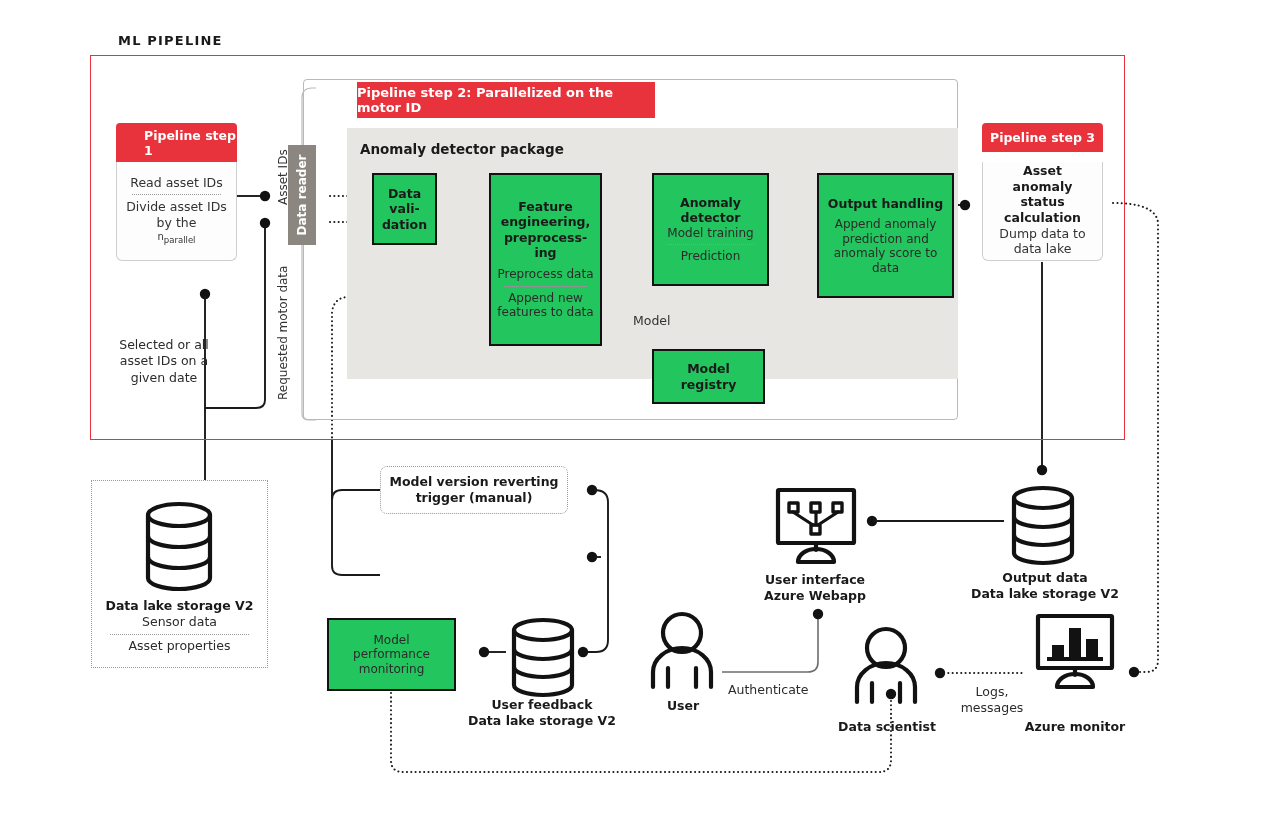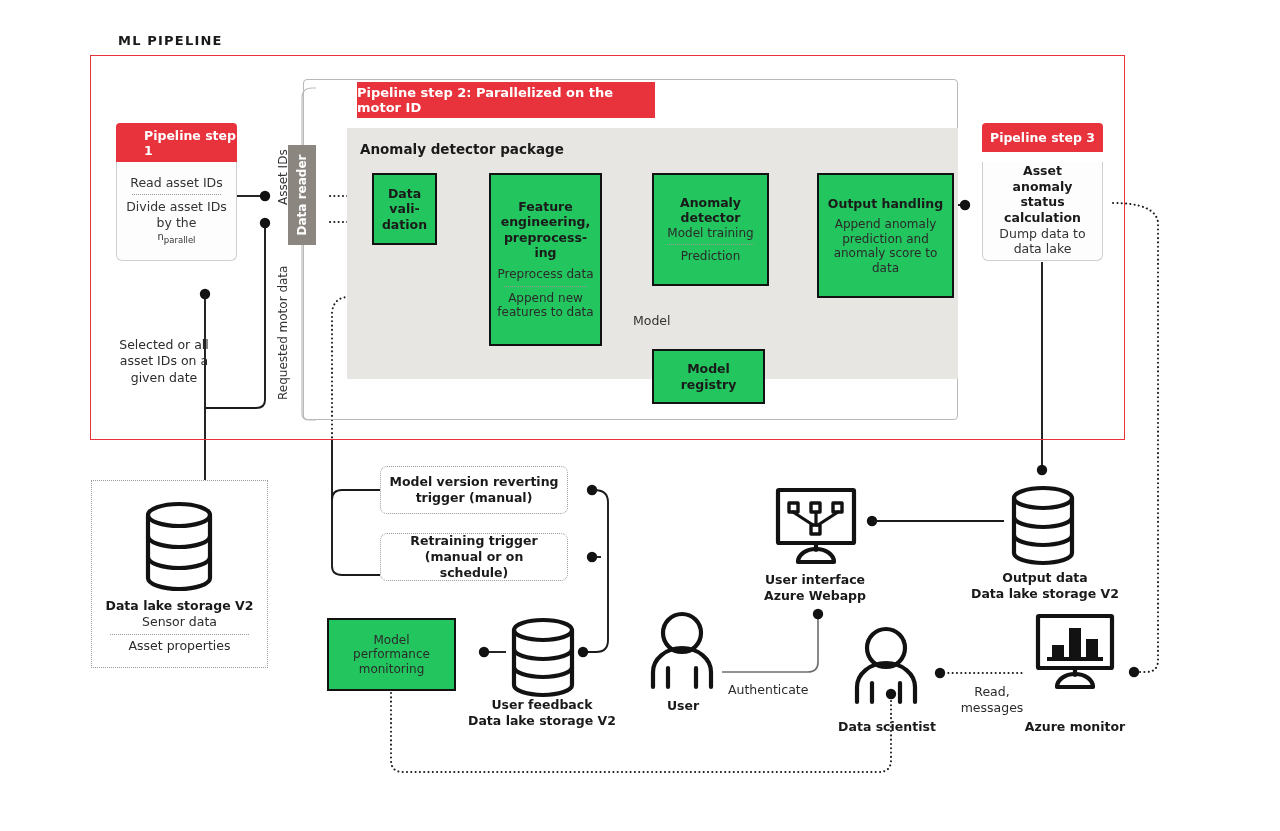--- a/index.html
+++ b/index.html
@@ -395,21 +395,20 @@
     <div class="t">Model registry</div>
   </div>
 
   <div class="abs" id="lbl-model">Model</div>
 
   <div class="abs proc" id="box-perf">
     <div class="s">Model performance monitoring</div>
   </div>
 
   <div class="abs trigbox" id="trig-revert">Model version reverting trigger (manual)</div>
-  <div class="abs trigbox" id="trig-retrain">Retraining trigger (manual or on schedule)</div>
 
   <div class="abs" id="dls-box"></div>
   <div class="abs cap" id="cap-dls">
     <div class="b">Data lake storage V2</div>
     <div class="r">Sensor data</div>
     <div class="hr-dot" style="margin:3px auto;width:78%"></div>
     <div class="r">Asset properties</div>
   </div>
 
   <div class="abs cap" id="cap-userfb">
@@ -434,15 +433,15 @@
   <div class="abs cap" id="cap-ds">
     <div class="b">Data scientist</div>
   </div>
 
   <div class="abs cap" id="cap-azmon">
     <div class="b">Azure monitor</div>
   </div>
 
   <div class="abs note" id="note-selected">Selected or all asset IDs on a given date</div>
   <div class="abs note" id="note-auth">Authenticate</div>
-  <div class="abs note" id="note-logs">Read, messages</div>
+  <div class="abs note" id="note-logs">Logs, messages</div>
 
 </div>
 
 </body></html>

